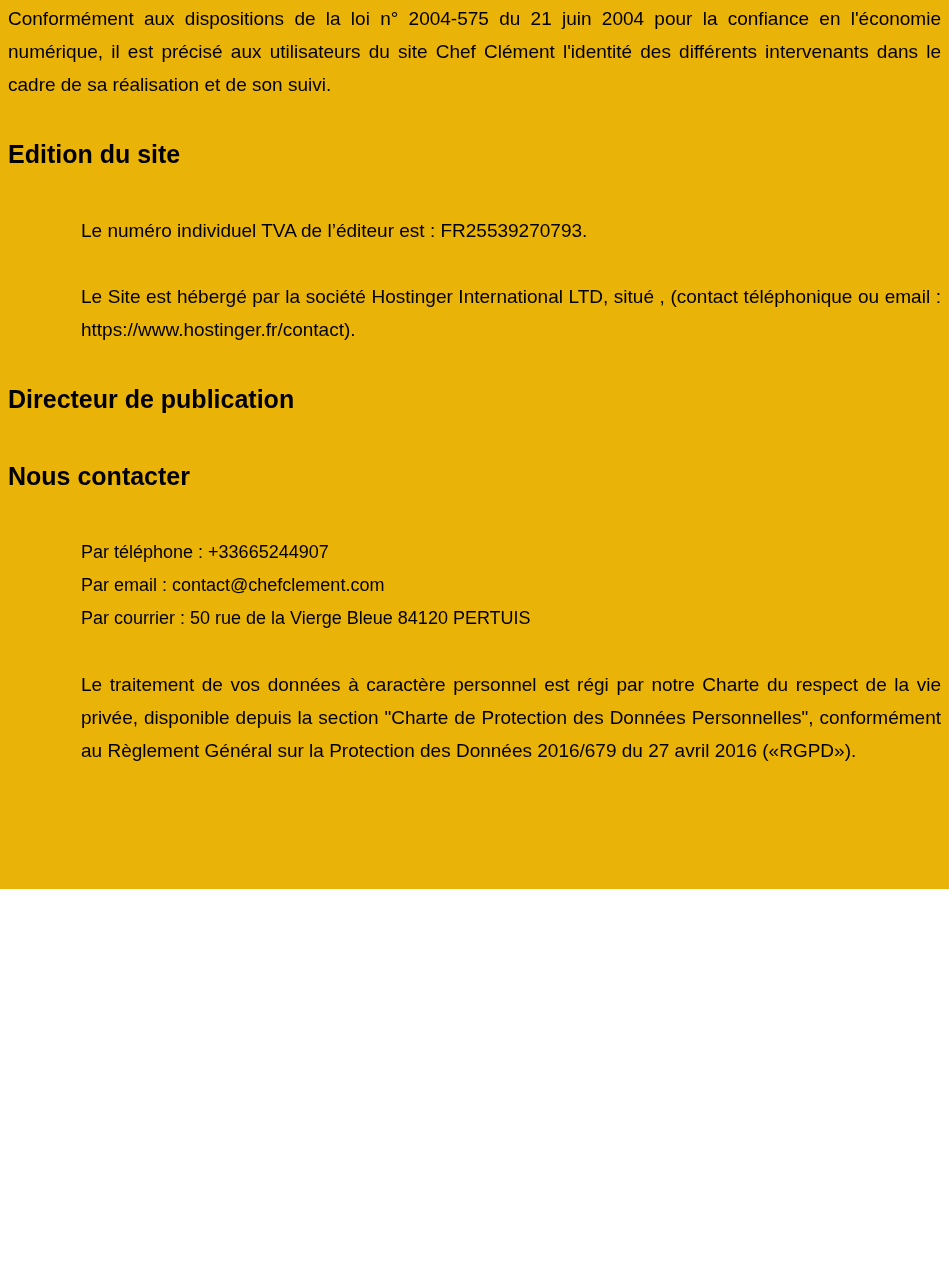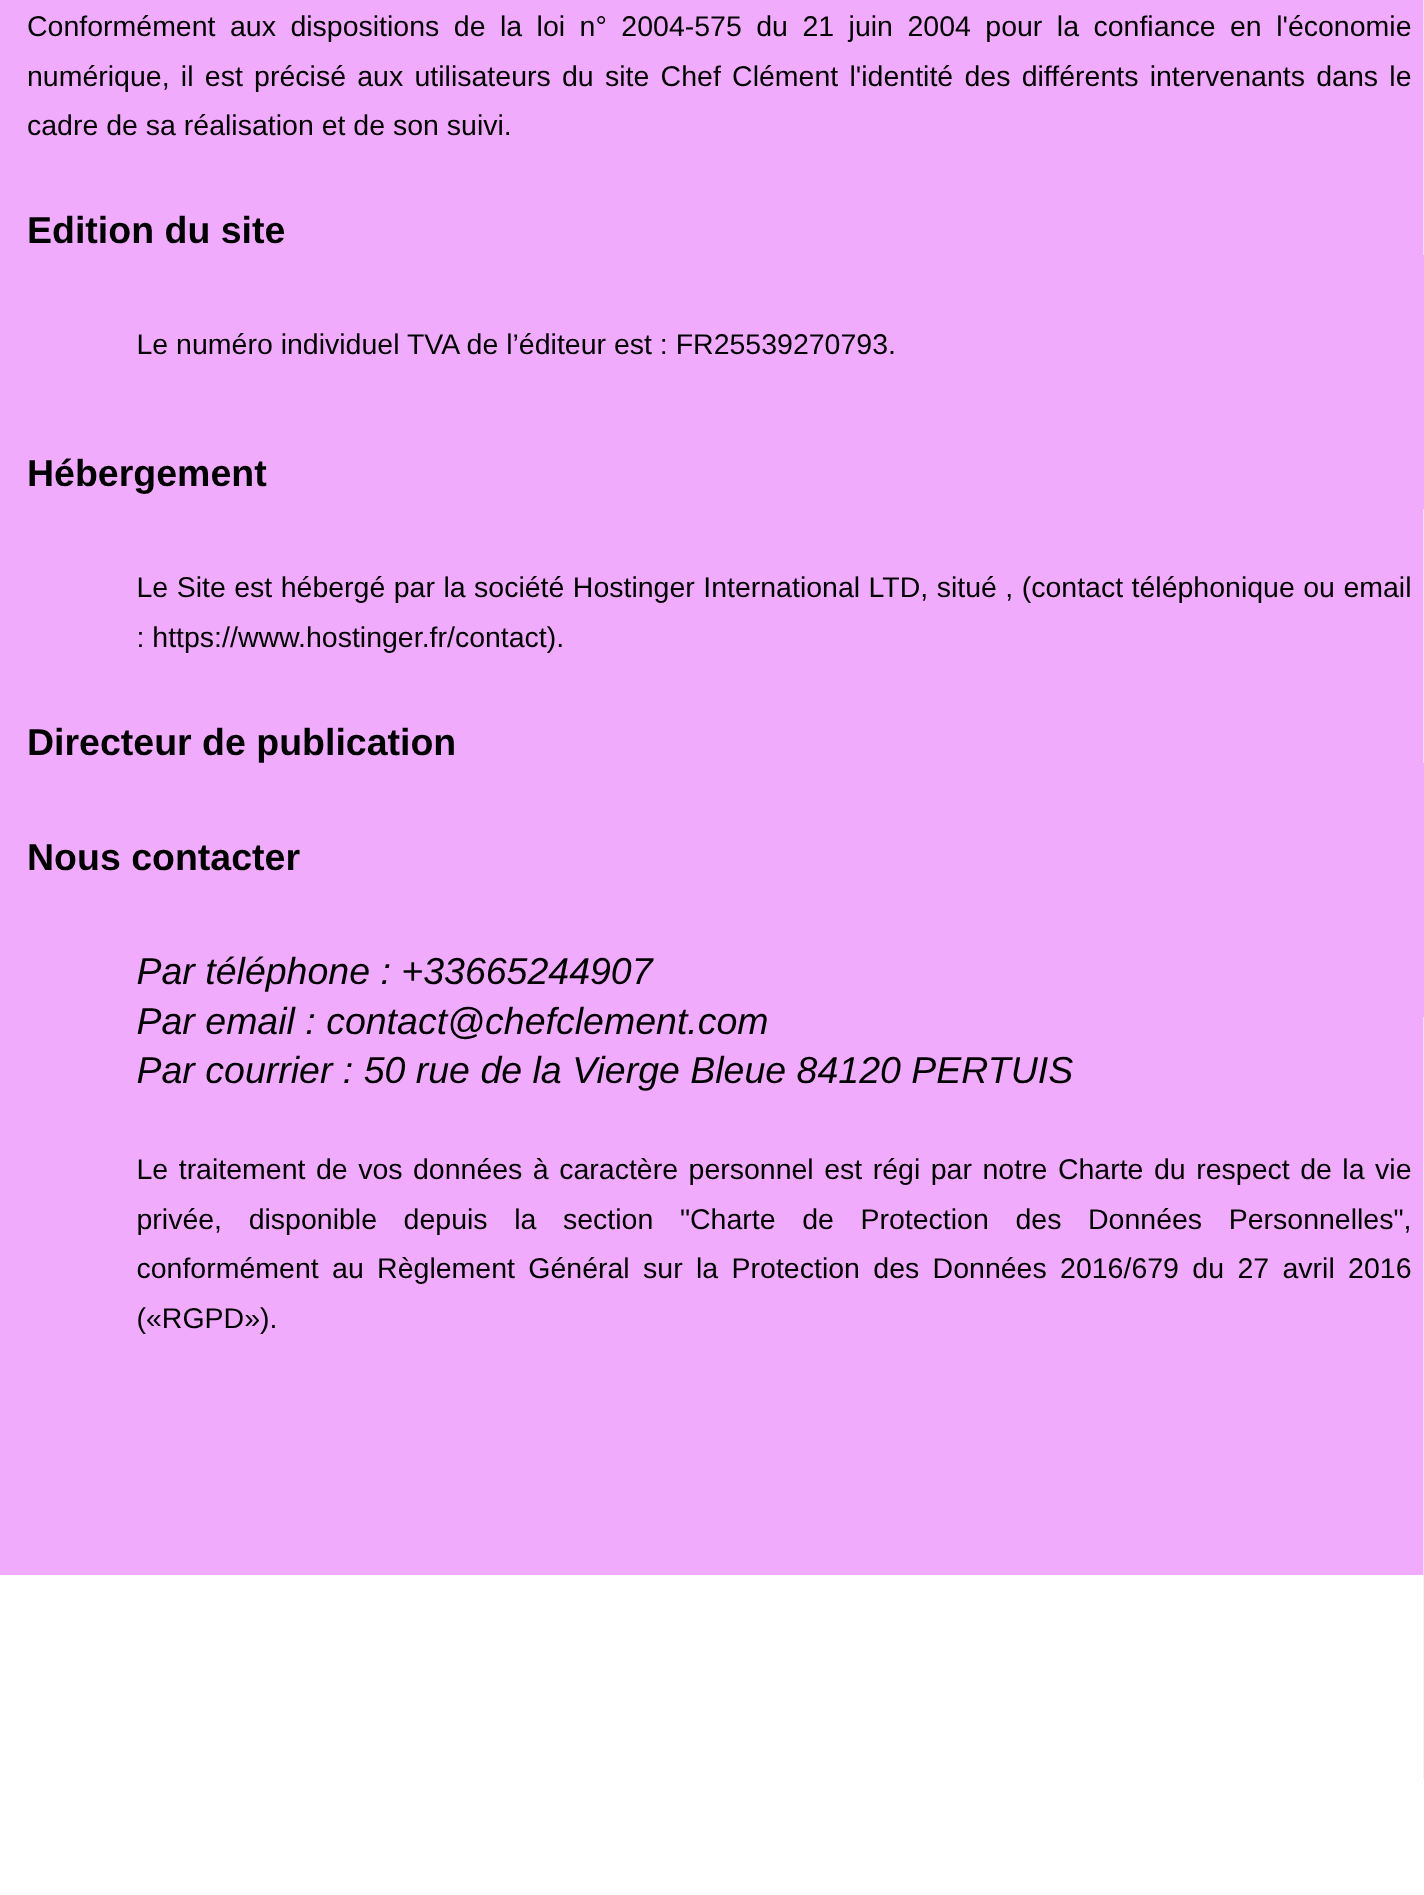--- a/index.html
+++ b/index.html
@@ -6,23 +6,23 @@
   html, body { background: #ffffff; }
   body {
     width: 949px;
     height: 1263px;
     overflow: hidden;
     font-family: "Liberation Sans", sans-serif;
     color: #000000;
   }
   .page {
     width: 949px;
-    height: 1050px;
-    padding: 2px 8px 20px 18px;
-    background: #f0abfc;
+    height: 889px;
+    padding: 2px 8px 20px 8px;
+    background: #eab308;
   }
   p.para {
     font-size: 19px;
     line-height: 33px;
     text-align: justify;
     margin-bottom: 33px;
   }
   .indent { margin-left: 73px; }
   h2.sec {
     font-size: 25px;
@@ -32,41 +32,39 @@
     margin-bottom: 43px;
   }
   h2.mt-43 { margin-top: 43px; }
   h2.mt-52 { margin-top: 52px; }
   h2.mt-62 { margin-top: 62px; }
   .contact-block {
     margin-left: 73px;
     margin-bottom: 33px;
   }
   .contact-block .line {
-    font-size: 25px;
+    font-size: 18px;
     line-height: 33px;
     text-align: left;
-    font-style: italic;
   }
   p.last { margin-bottom: 0; }
 </style>
 </head>
 <body>
 
 <div class="page">
 
   <p class="para">Conformément aux dispositions de la loi n° 2004-575 du 21 juin 2004 pour la confiance en l'économie numérique, il est précisé aux utilisateurs du site Chef Clément l'identité des différents intervenants dans le cadre de sa réalisation et de son suivi.</p>
 
   <h2 class="sec">Edition du site</h2>
 
 
 
   <p class="para indent">Le numéro individuel TVA de l’éditeur est : FR25539270793.</p>
 
-  <h2 class="sec mt-52">Hébergement</h2>
 
   <p class="para indent">Le Site est hébergé par la société Hostinger International LTD, situé , (contact téléphonique ou email : https://www.hostinger.fr/contact).</p>
 
   <h2 class="sec">Directeur de publication</h2>
 
 
   <h2 class="sec mt-43">Nous contacter</h2>
 
   <div class="contact-block">
     <div class="line">Par téléphone : +33665244907</div>

